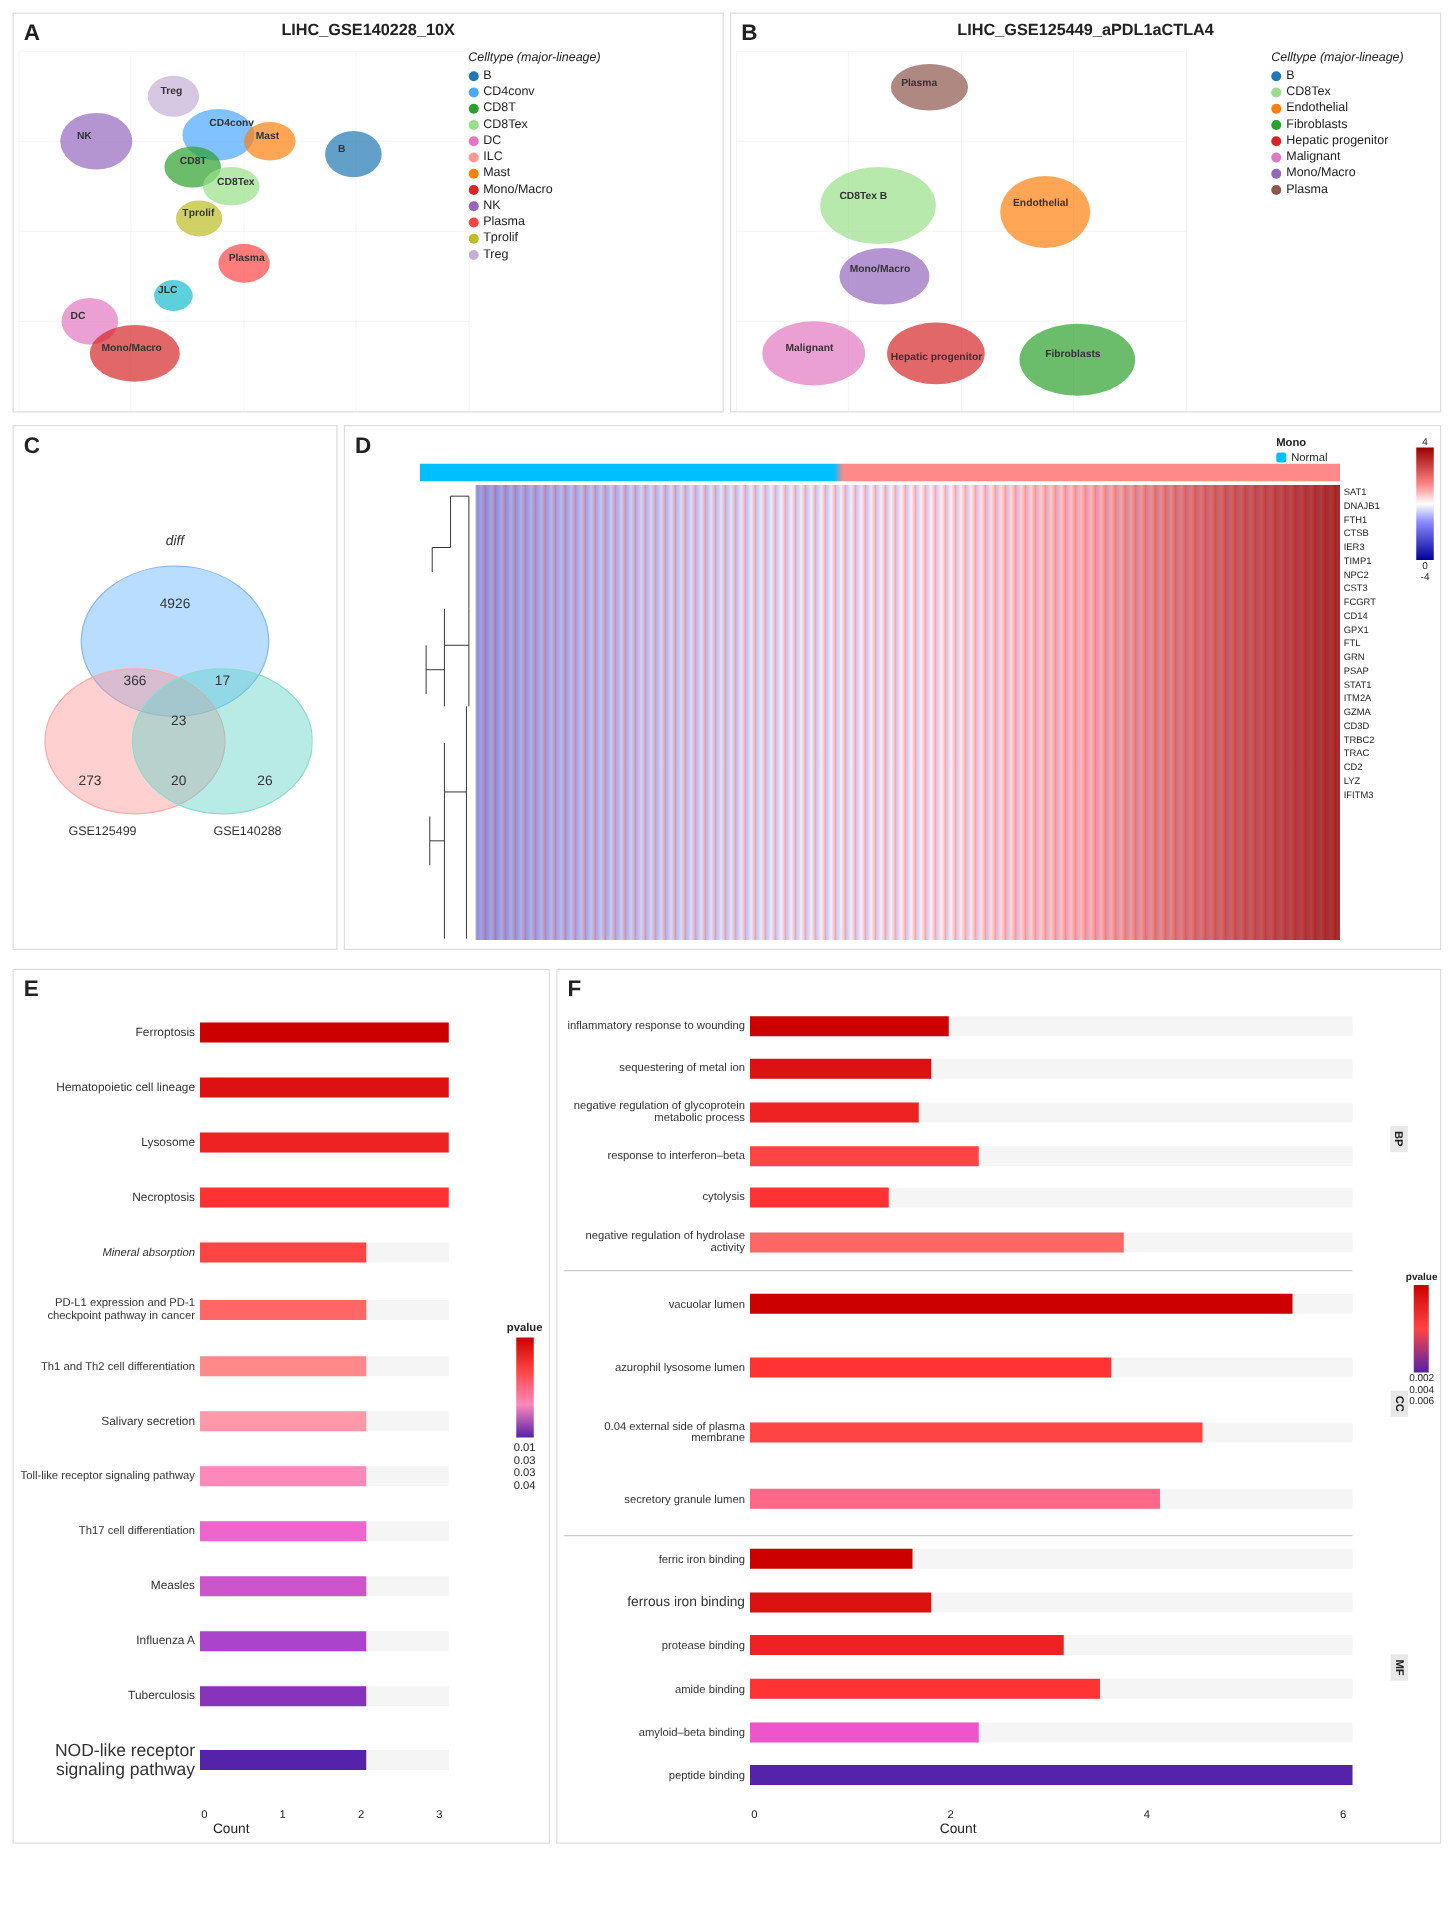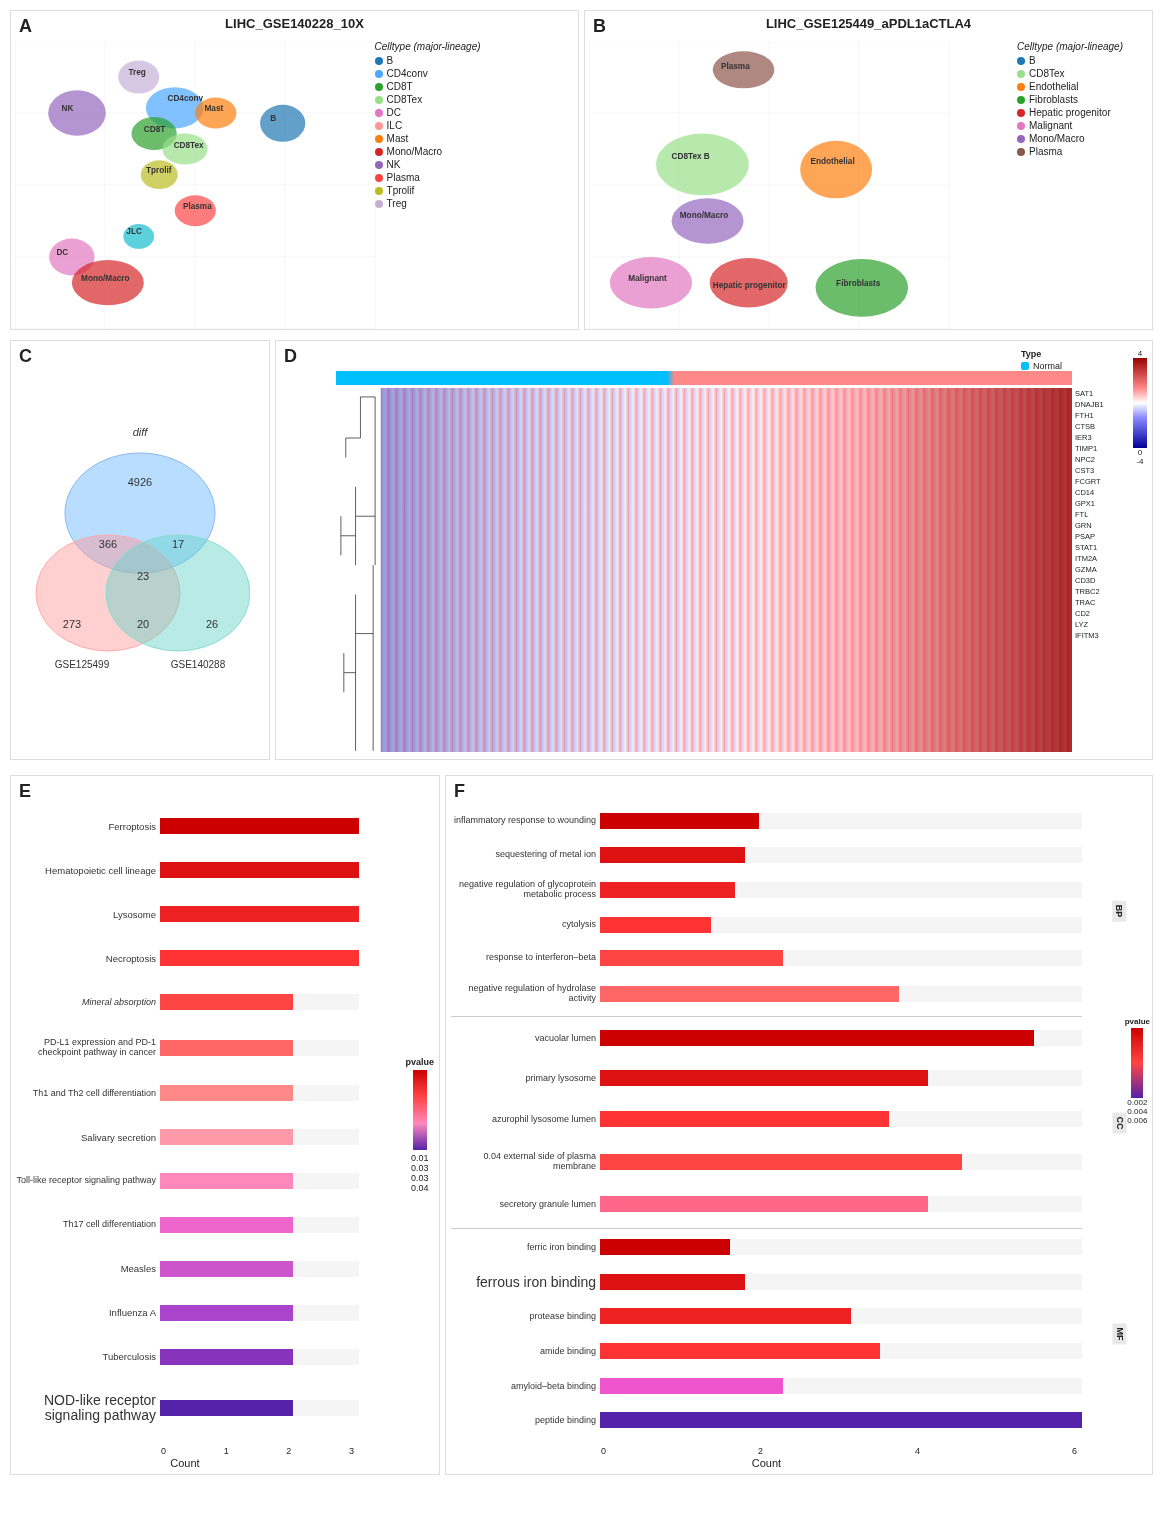--- a/index.html
+++ b/index.html
@@ -419,21 +419,21 @@
           <text x="52" y="250" text-anchor="middle" font-size="10" fill="#333">GSE125499</text>
           <text x="168" y="250" text-anchor="middle" font-size="10" fill="#333">GSE140288</text>
         </svg>
       </div>
     </div>
 
     <div class="panel-d">
       <span class="panel-label">D</span>
 
       <div style="position:absolute; top:8px; right:90px; font-size:9px;">
-        <div style="font-weight:bold; margin-bottom:2px;">Type</div>
+        <div style="font-weight:bold; margin-bottom:2px;">Mono</div>
         <div class="legend-item">
           <div class="legend-dot" style="background:#00bfff; border-radius:2px;"></div>
           <span>Normal</span>
         </div>
         <div class="legend-item">
           <div class="legend-dot" style="background:#ff8888; border-radius:2px;"></div>
           <span>Tumor</span>
         </div>
       </div>
 
@@ -667,30 +667,30 @@
             </div>
 
             <div class="bar-row">
               <div class="bar-label" style="width:145px; white-space:normal; text-align:right; font-size:9px; line-height:1.1;">negative regulation of glycoprotein metabolic process</div>
               <div class="bar-track">
                 <div class="bar-fill" style="width:28%; background:#ee2222;"></div>
               </div>
             </div>
 
             <div class="bar-row">
+              <div class="bar-label" style="width:145px; white-space:normal; text-align:right; font-size:9px; line-height:1.1;">response to interferon–beta</div>
+              <div class="bar-track">
+                <div class="bar-fill" style="width:38%; background:#ff4444;"></div>
+              </div>
+            </div>
+
+            <div class="bar-row">
               <div class="bar-label" style="width:145px; white-space:normal; text-align:right; font-size:9px; line-height:1.1;">cytolysis</div>
               <div class="bar-track">
                 <div class="bar-fill" style="width:23%; background:#ff3333;"></div>
-              </div>
-            </div>
-
-            <div class="bar-row">
-              <div class="bar-label" style="width:145px; white-space:normal; text-align:right; font-size:9px; line-height:1.1;">response to interferon–beta</div>
-              <div class="bar-track">
-                <div class="bar-fill" style="width:38%; background:#ff4444;"></div>
               </div>
             </div>
 
             <div class="bar-row">
               <div class="bar-label" style="width:145px; white-space:normal; text-align:right; font-size:9px; line-height:1.1;">negative regulation of hydrolase activity</div>
               <div class="bar-track">
                 <div class="bar-fill" style="width:62%; background:#ff6666;"></div>
               </div>
             </div>
           </div>
@@ -701,26 +701,20 @@
         <div style="flex:1; border-bottom:1px solid #ccc; position:relative; padding-top:2px; padding-bottom:2px;">
           <div style="display:flex; flex-direction:column; height:100%; justify-content:space-around;">
 
             <div class="bar-row">
               <div class="bar-label" style="width:145px; white-space:normal; text-align:right; font-size:9px;">vacuolar lumen</div>
               <div class="bar-track">
                 <div class="bar-fill" style="width:90%; background:#cc0000;"></div>
               </div>
             </div>
 
-            <div class="bar-row">
-              <div class="bar-label" style="width:145px; white-space:normal; text-align:right; font-size:9px;">primary lysosome</div>
-              <div class="bar-track">
-                <div class="bar-fill" style="width:68%; background:#dd1111;"></div>
-              </div>
-            </div>
 
 
             <div class="bar-row">
               <div class="bar-label" style="width:145px; white-space:normal; text-align:right; font-size:9px;">azurophil lysosome lumen</div>
               <div class="bar-track">
                 <div class="bar-fill" style="width:60%; background:#ff3333;"></div>
               </div>
             </div>
 
             <div class="bar-row">
@@ -753,21 +747,21 @@
           <div style="display:flex; flex-direction:column; height:100%; justify-content:space-around;">
 
             <div class="bar-row">
               <div class="bar-label" style="width:145px; white-space:normal; text-align:right; font-size:9px;">ferric iron binding</div>
               <div class="bar-track">
                 <div class="bar-fill" style="width:27%; background:#cc0000;"></div>
               </div>
             </div>
 
             <div class="bar-row">
-              <div class="bar-label" style="width:145px; white-space:normal; text-align:right; font-size:14px;">ferrous iron binding</div>
+              <div class="bar-label" style="width:145px; white-space:normal; text-align:right; font-size:11px;">ferrous iron binding</div>
               <div class="bar-track">
                 <div class="bar-fill" style="width:30%; background:#dd1111;"></div>
               </div>
             </div>
 
             <div class="bar-row">
               <div class="bar-label" style="width:145px; white-space:normal; text-align:right; font-size:9px;">protease binding</div>
               <div class="bar-track">
                 <div class="bar-fill" style="width:52%; background:#ee2222;"></div>
               </div>

